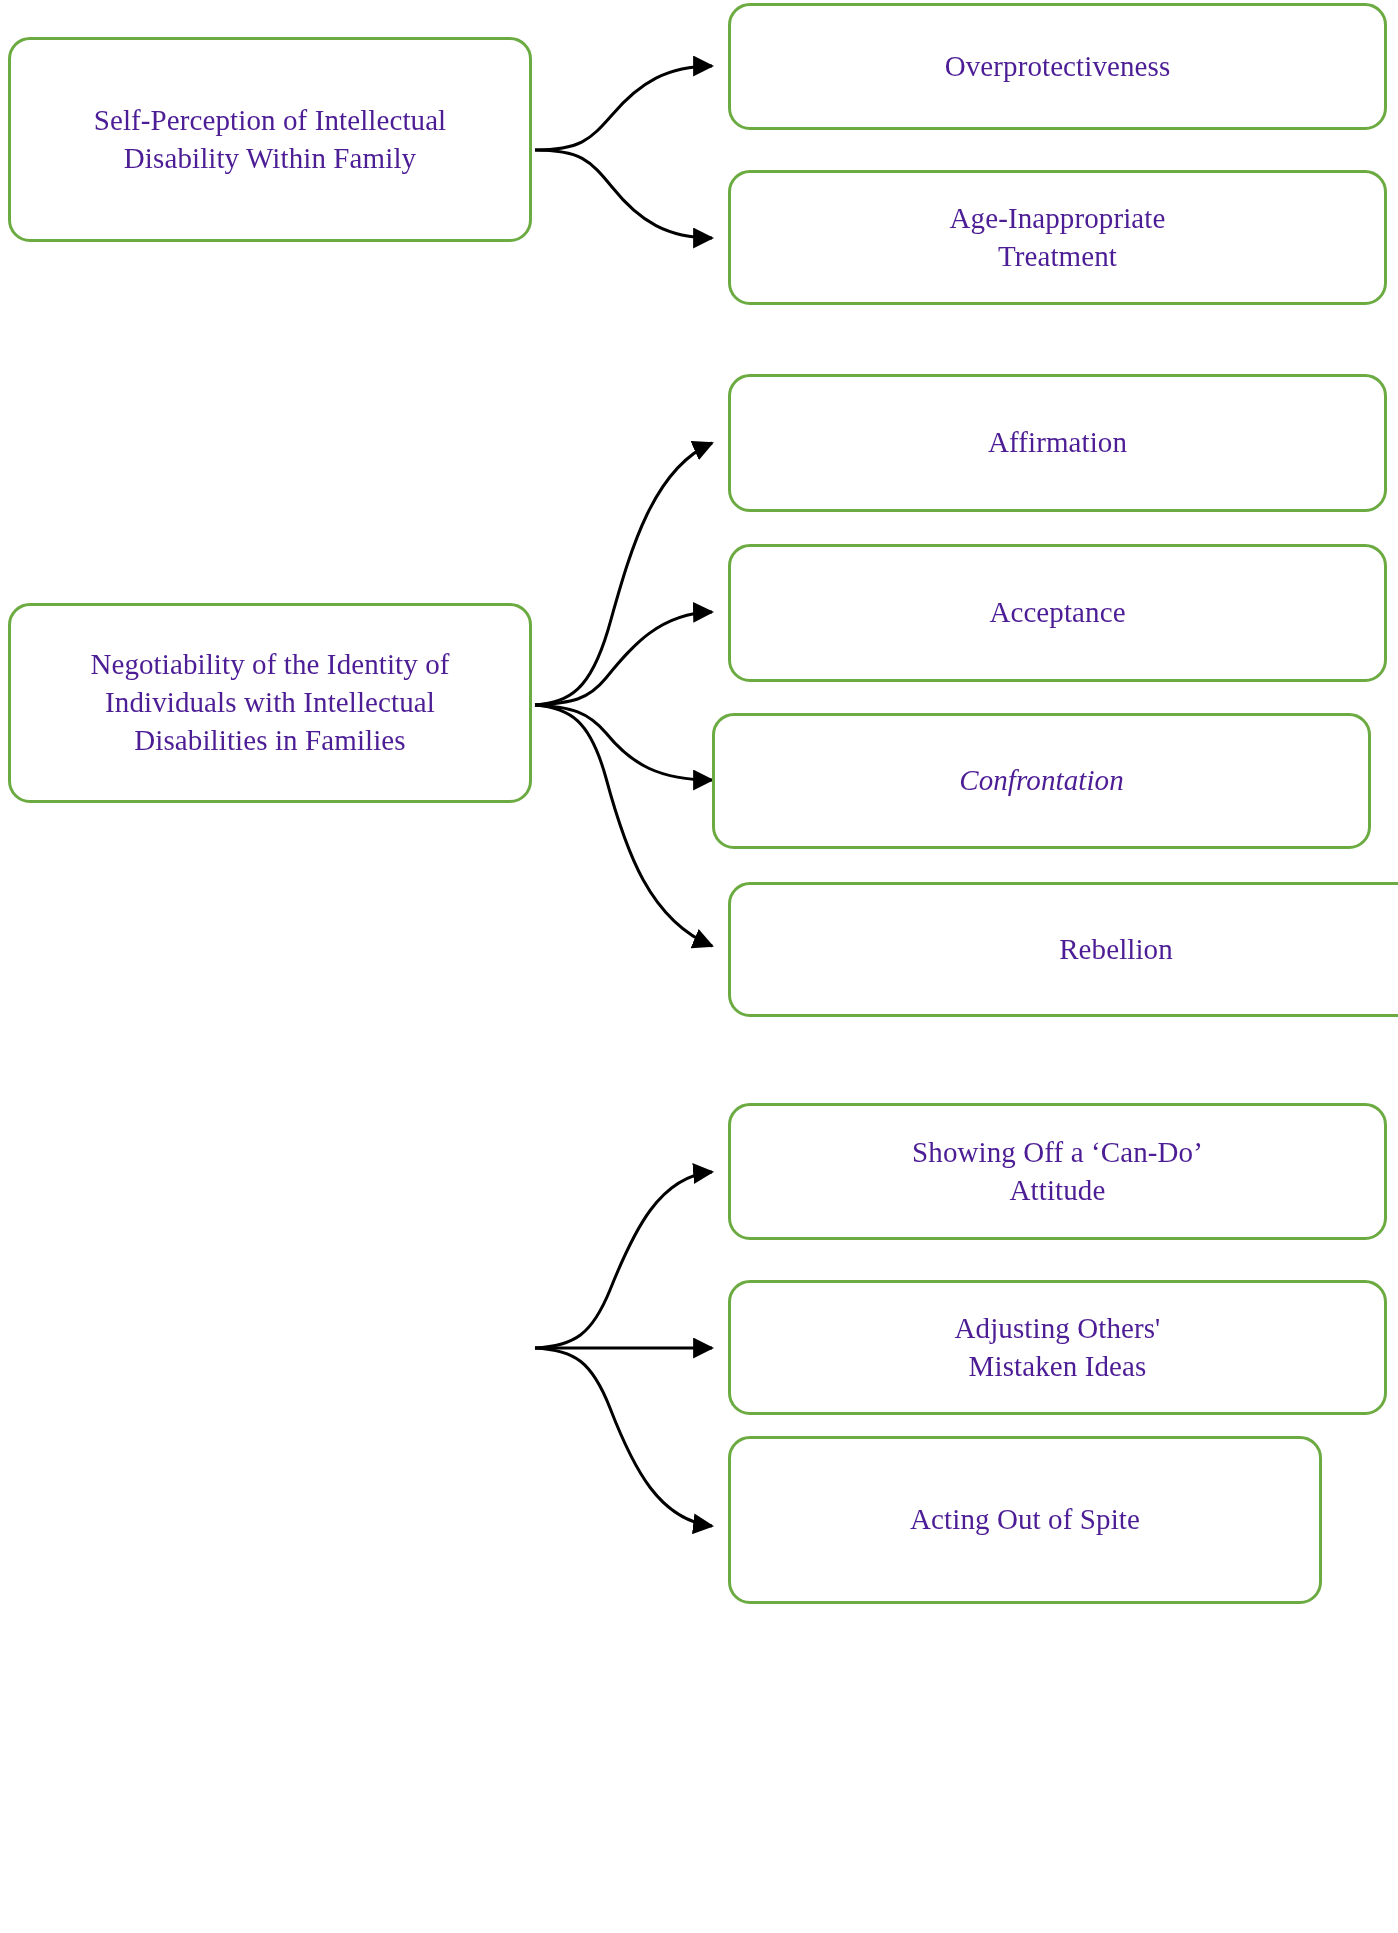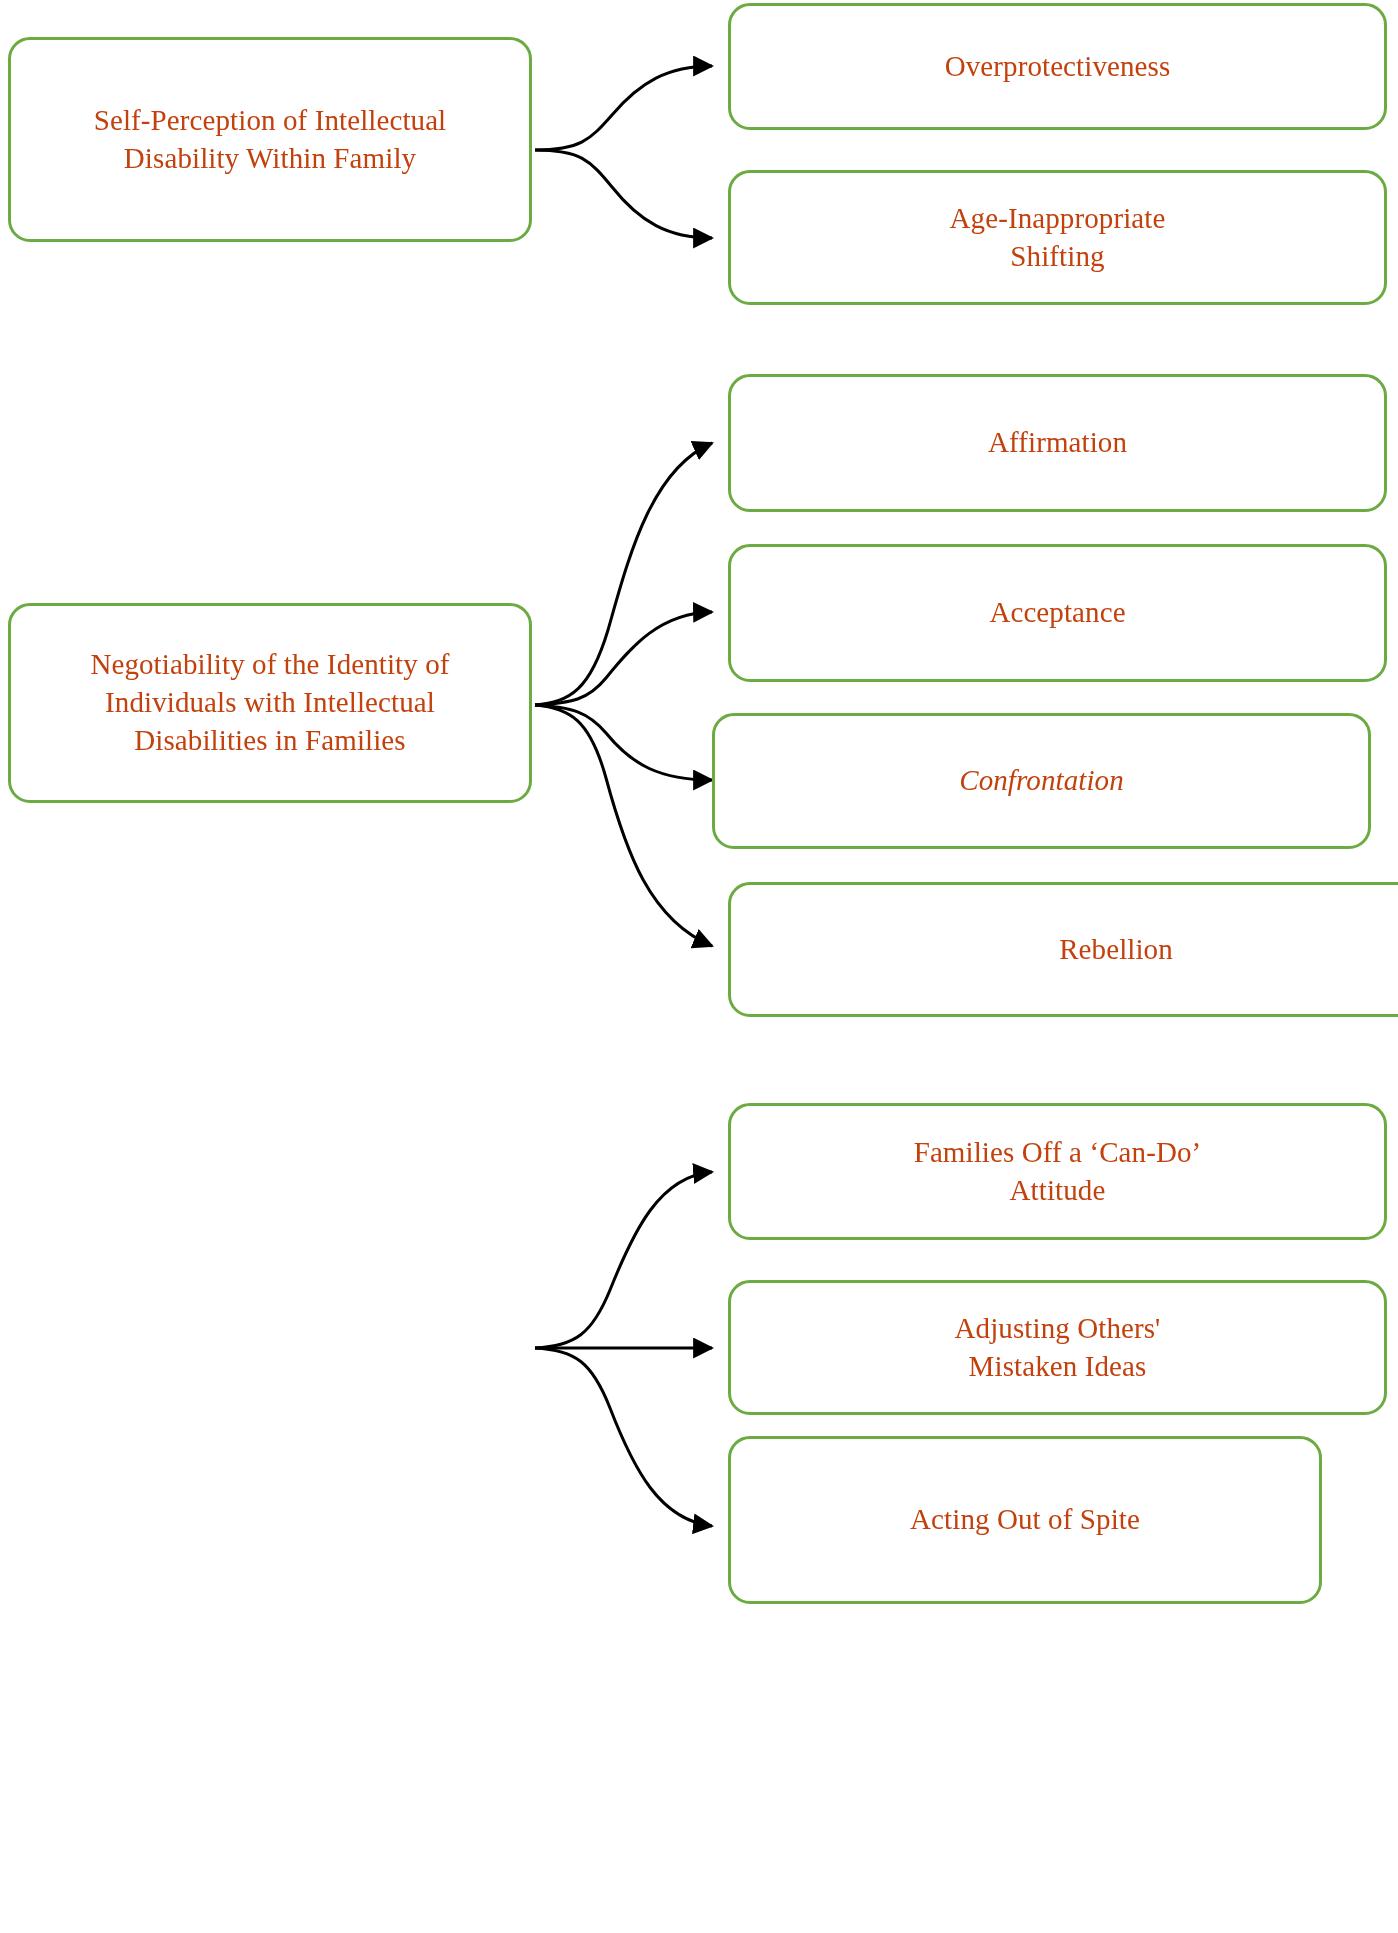--- a/index.html
+++ b/index.html
@@ -38,21 +38,21 @@
     text-align: center;
     z-index: 2;
   }
   .node .label {
     display: block;
     width: 92%;
     font-size: 29px;
     line-height: 1.30;
     letter-spacing: 0.1px;
     white-space: pre-line;
-    color: #c2410c;
+    color: #4c1d95;
   }
   .node.parent .label {
     font-size: 29px;
   }
 </style>
 </head>
 <body>
 
 <div id="canvas">
 
@@ -80,21 +80,21 @@
     <span class="label">Self-Perception of Intellectual
 Disability Within Family</span>
   </div>
 
   <div class="node" style="left:728px; top:3px; width:659px; height:127px;">
     <span class="label">Overprotectiveness</span>
   </div>
 
   <div class="node" style="left:728px; top:170px; width:659px; height:135px;">
     <span class="label">Age-Inappropriate
-Shifting</span>
+Treatment</span>
   </div>
 
   <div class="node parent" style="left:8px; top:603px; width:524px; height:200px;">
     <span class="label">Negotiability of the Identity of
 Individuals with Intellectual
 Disabilities in Families</span>
   </div>
 
   <div class="node" style="left:728px; top:374px; width:659px; height:138px;">
     <span class="label">Affirmation</span>
@@ -107,21 +107,21 @@
   <div class="node" style="left:712px; top:713px; width:659px; height:136px;font-style:italic;">
     <span class="label">Confrontation</span>
   </div>
 
   <div class="node" style="left:728px; top:882px; width:776px; height:135px;">
     <span class="label">Rebellion</span>
   </div>
 
 
   <div class="node" style="left:728px; top:1103px; width:659px; height:137px;">
-    <span class="label">Families Off a ‘Can-Do’
+    <span class="label">Showing Off a ‘Can-Do’
 Attitude</span>
   </div>
 
   <div class="node" style="left:728px; top:1280px; width:659px; height:135px;">
     <span class="label">Adjusting Others'
 Mistaken Ideas</span>
   </div>
 
   <div class="node" style="left:728px; top:1436px; width:594px; height:168px;">
     <span class="label">Acting Out of Spite</span>

